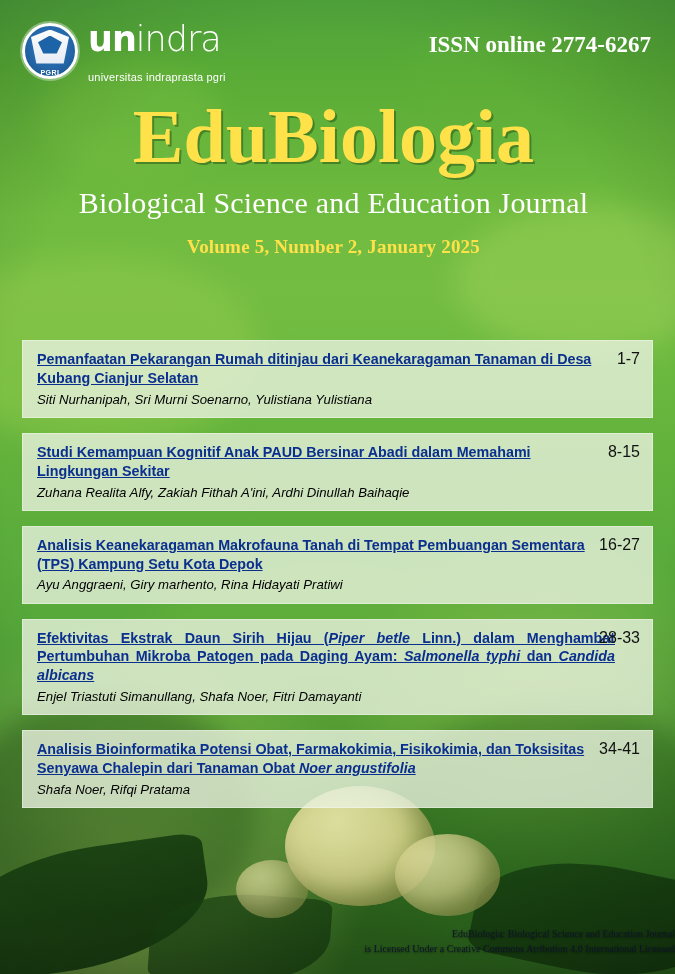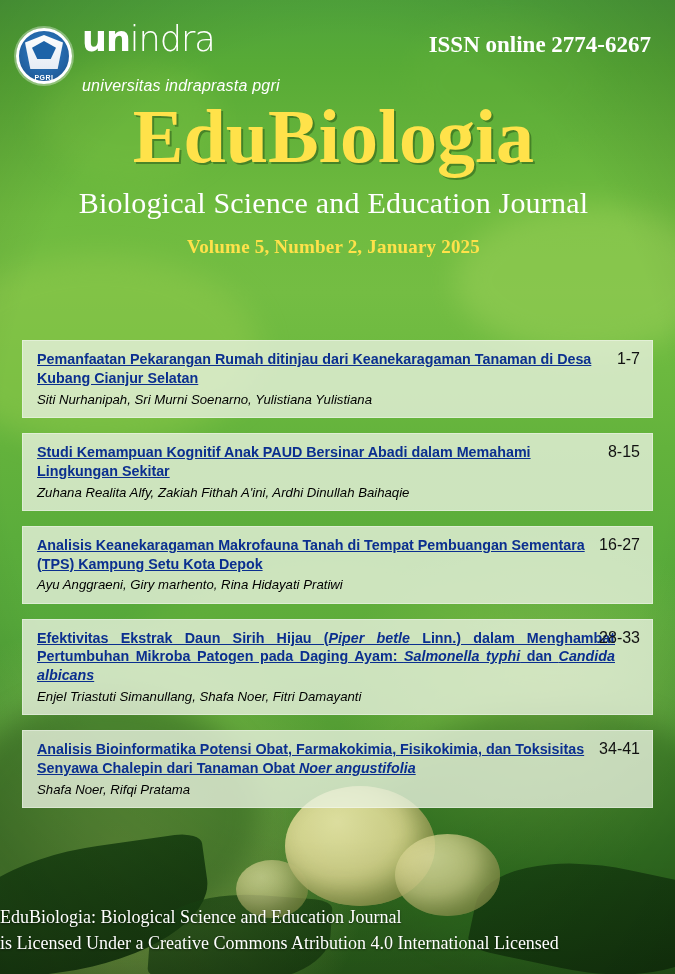--- a/index.html
+++ b/index.html
@@ -70,21 +70,21 @@
 
   .vignette {
     position: absolute; inset: 0;
     background: radial-gradient(ellipse 90% 75% at 50% 45%, rgba(0,0,0,0) 55%, rgba(0,0,0,0.25) 100%);
     pointer-events: none;
   }
 
   
   .header {
     position: absolute; top: 0; left: 0; right: 0; height: 96px;
-    padding: 18px 24px 0 16px;
+    padding: 18px 24px 0 22px;
     display: flex; align-items: flex-start; justify-content: space-between;
   }
   .logo-wrap { display: flex; align-items: center; gap: 10px; }
   .logo-mark {
     width: 56px; height: 56px; position: relative; flex: none;
   }
   .logo-mark .ring {
     position: absolute; inset: 0; border-radius: 50%;
     border: 3px solid #ffffff;
     background: radial-gradient(circle at 50% 40%, #2f7fc9 0%, #215f9e 70%, #17477a 100%);
@@ -104,22 +104,22 @@
     position: absolute; left: 50%; transform: translateX(-50%);
     bottom: 3px; font-size: 7px; font-weight: bold; color: #fff; letter-spacing: .5px;
   }
   .logo-text { line-height: 1; padding-top: 4px; }
   .logo-text .word {
     font-family: "DejaVu Sans", sans-serif;
     font-size: 35px; font-weight: bold; color: #ffffff; letter-spacing: -1px;
   }
   .logo-text .word .light { font-weight: 300; }
   .logo-text .tag {
-    margin-top: 21px;
-    font-size: 16px; color: #ffffff; letter-spacing: .2px; font-weight: 400; font-style: italic;
+    margin-top: 15px;
+    font-size: 11px; color: #ffffff; letter-spacing: .2px; font-weight: 400;
   }
   .issn {
     font-family: "Liberation Serif", serif;
     font-size: 23px; font-weight: bold; color: #ffffff;
     padding-top: 14px; white-space: nowrap;
   }
 
   
   .titleblock {
     position: absolute; top: 98px; left: 0; right: 8px;
@@ -167,23 +167,23 @@
   .toc-pages {
     position: absolute; right: 12px; top: 9px;
     font-family: "Liberation Sans", sans-serif;
     font-size: 16px; color: #111; font-weight: normal;
   }
   .toc-item.justify .toc-title { text-align: justify; }
 
   
   .footer {
     position: absolute; left: 0; right: 0; bottom: 18px;
-    text-align: left;
-    font-family: "Liberation Serif", serif;
-    font-size: 18px; color: #ffffff; line-height: 1.45;
+    text-align: right;
+    font-family: "Liberation Serif", serif;
+    font-size: 10px; color: #0f172a; line-height: 1.45;
     text-shadow: 0 1px 2px rgba(0,0,0,.5);
   }
 </style>
 </head>
 <body>
 
 <div id="cover">
   <div class="bg-base"></div>
   <div class="blob b6"></div>
   <div class="blob b7"></div>

